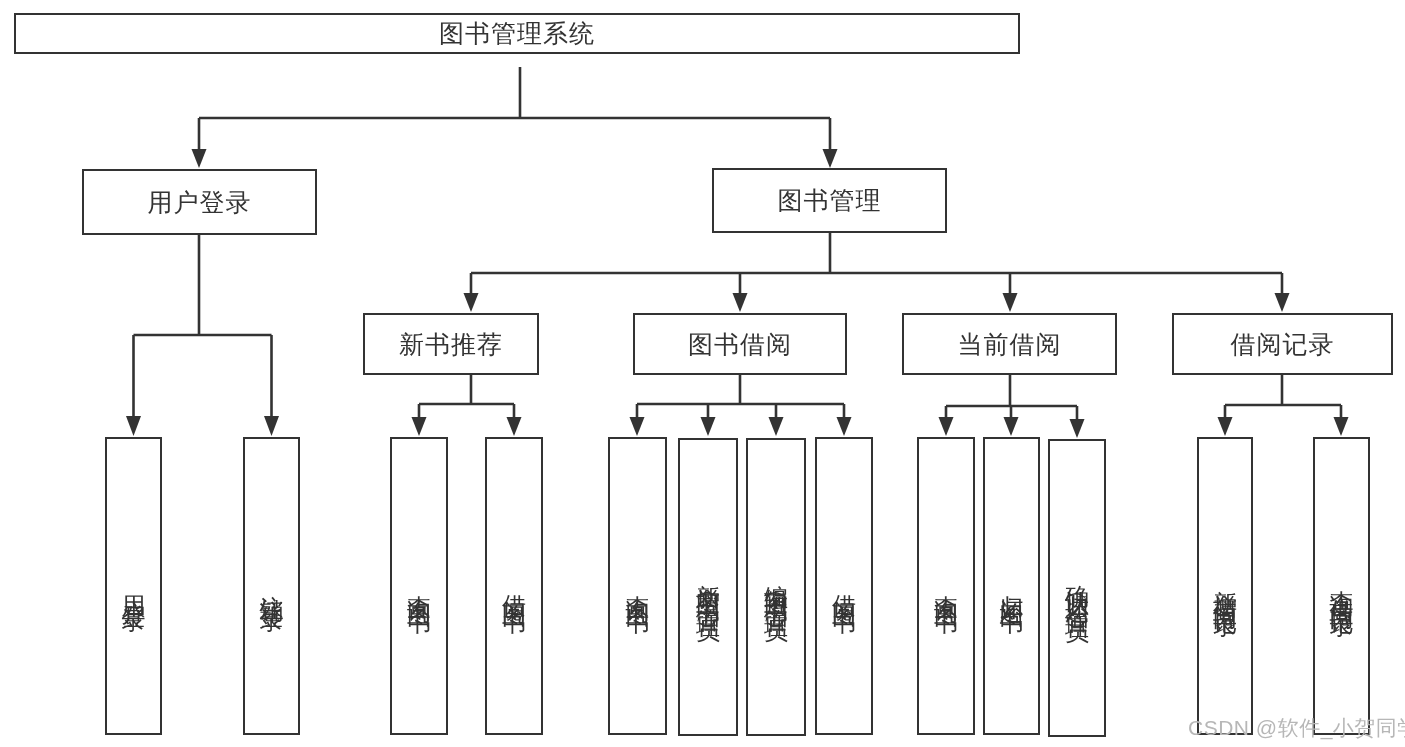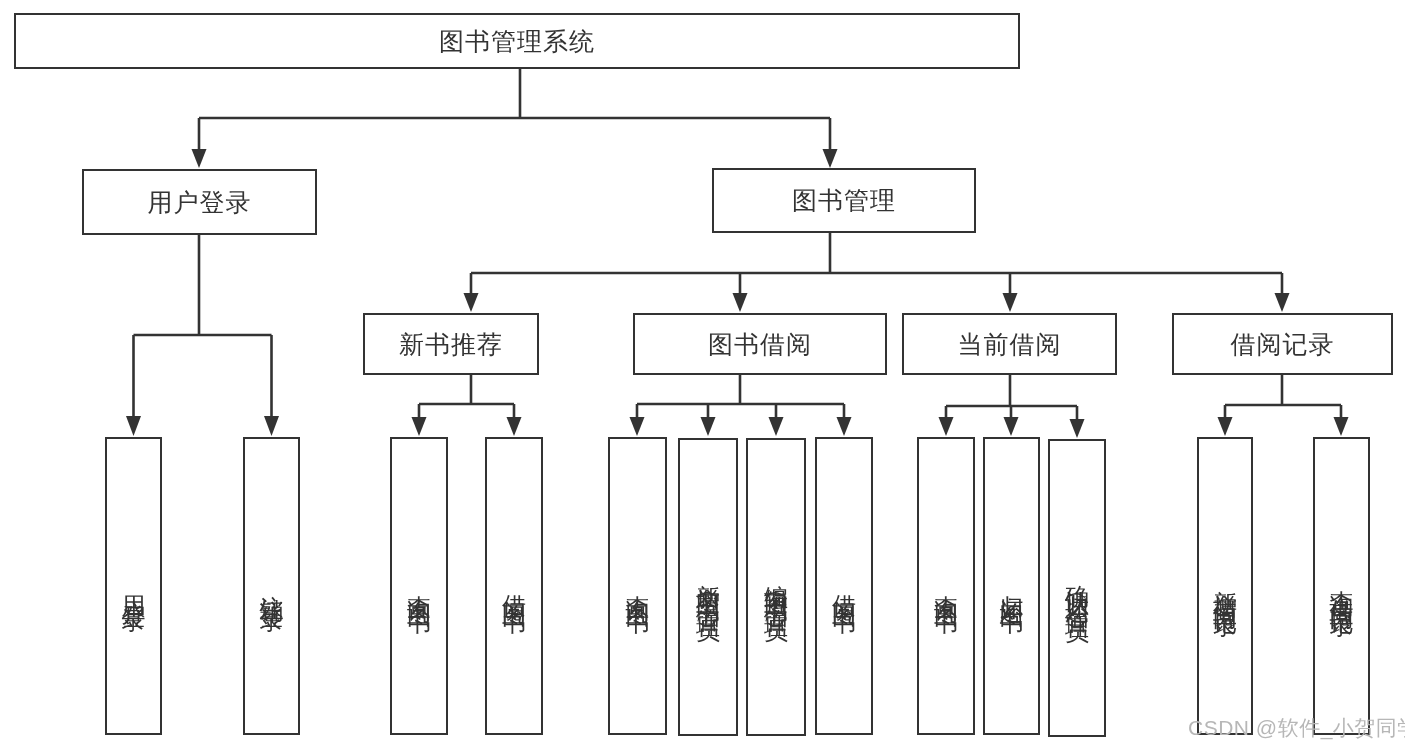--- a/index.html
+++ b/index.html
@@ -97,35 +97,35 @@
       <polygon class="ah" points="1003.5,417 1018.5,417 1011,436"></polygon>
       <polygon class="ah" points="1069.5,419 1084.5,419 1077,438"></polygon>
     </g>
     <g>
       <path class="ln" d="M1282,374 V405 M1225,405 H1341 M1225,405 V418 M1341,405 V418"></path>
       <polygon class="ah" points="1217.5,417 1232.5,417 1225,436"></polygon>
       <polygon class="ah" points="1333.5,417 1348.5,417 1341,436"></polygon>
     </g>
   </svg>
 
-  <div class="node hnode" style="left:14px; top:13px; width:1006px; height:56px;">
+  <div class="node hnode" style="left:14px; top:13px; width:1006px; height:41px;">
     <span>图书管理系统</span>
   </div>
 
   <div class="node hnode" style="left:82px; top:169px; width:235px; height:66px;">
     <span>用户登录</span>
   </div>
-  <div class="node hnode" style="left:712px; top:168px; width:264px; height:65px;">
+  <div class="node hnode" style="left:712px; top:168px; width:235px; height:65px;">
     <span>图书管理</span>
   </div>
 
   <div class="node hnode" style="left:363px; top:313px; width:176px; height:62px;">
     <span>新书推荐</span>
   </div>
-  <div class="node hnode" style="left:633px; top:313px; width:254px; height:62px;">
+  <div class="node hnode" style="left:633px; top:313px; width:214px; height:62px;">
     <span>图书借阅</span>
   </div>
   <div class="node hnode" style="left:1172px; top:313px; width:221px; height:62px;">
     <span>借阅记录</span>
   </div>
   <div class="node hnode" style="left:902px; top:313px; width:215px; height:62px;">
     <span>当前借阅</span>
   </div>
 
   <div class="node vnode" style="left:105px; top:437px; width:57px; height:298px;">

